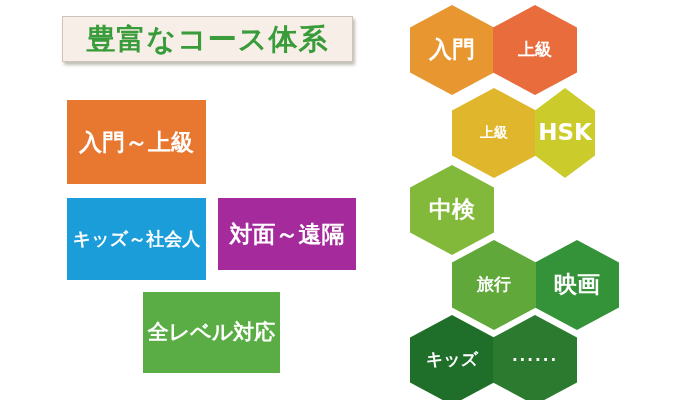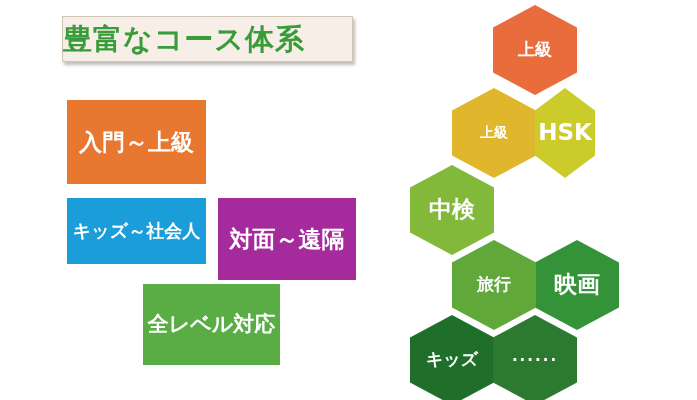--- a/index.html
+++ b/index.html
@@ -36,20 +36,21 @@
     left: 62px;
     top: 16px;
     width: 291px;
     height: 46px;
     background: #f7efe7;
     border: 1px solid #cfc4b8;
     box-shadow: 2px 3px 3px rgba(120,110,100,0.45);
     box-sizing: border-box;
     display: flex;
     align-items: center;
+    justify-content: center;
   }
   #title-banner .banner-text {
     color: #3a9b3a;
     font-size: 29px;
     font-weight: bold;
     letter-spacing: 1px;
     line-height: 1;
     white-space: nowrap;
   }
 
@@ -70,29 +71,29 @@
 
   #box-nyumon-joukyu {
     left: 67px;  top: 100px;  width: 139px; height: 84px;
     font-size: 23px;
   }
   #box-shumi-senmon {
     left: 218px; top: 100px;  width: 138px; height: 84px;
     font-size: 23px;
   }
   #box-kids-shakaijin {
-    left: 67px;  top: 198px;  width: 139px; height: 66px;
+    left: 67px;  top: 198px;  width: 139px; height: 82px;
     font-size: 18px;
   }
   #box-taimen-enkaku {
-    left: 218px; top: 198px;  width: 138px; height: 82px;
+    left: 218px; top: 198px;  width: 138px; height: 72px;
     font-size: 23px;
   }
   #box-zen-level {
-    left: 143px; top: 284px;  width: 137px; height: 81px;
+    left: 143px; top: 292px;  width: 137px; height: 81px;
     font-size: 21px;
   }
 
   
   #hex-panel {
     position: absolute;
     left: 390px;
     top: 0;
     width: 307px;
     height: 400px;
@@ -146,20 +147,23 @@
       <span class="tag-text">対面～遠隔</span>
     </div>
 
     <div class="tag-box" id="box-zen-level" style="background: rgb(90, 173, 68);">
       <span class="tag-text">全レベル対応</span>
     </div>
 
   </div>
 
   <div id="hex-panel">
+      <div class="hex large" style="left: 20px; top: 5px; width: 84px; height: 90px; background: rgb(232, 150, 47);">
+        <span class="hex-text">入門</span>
+      </div>
       <div class="hex medium" style="left: 103px; top: 5px; width: 84px; height: 90px; background: rgb(233, 108, 60);">
         <span class="hex-text">上級</span>
       </div>
       <div class="hex small" style="left: 62px; top: 88px; width: 84px; height: 90px; background: rgb(224, 182, 44);">
         <span class="hex-text">上級</span>
       </div>
       <div class="hex large" style="left: 145px; top: 88px; width: 60px; height: 90px; background: rgb(203, 204, 44);">
         <span class="hex-text">HSK</span>
       </div>
       <div class="hex large" style="left: 20px; top: 165px; width: 84px; height: 90px; background: rgb(131, 185, 59);">

